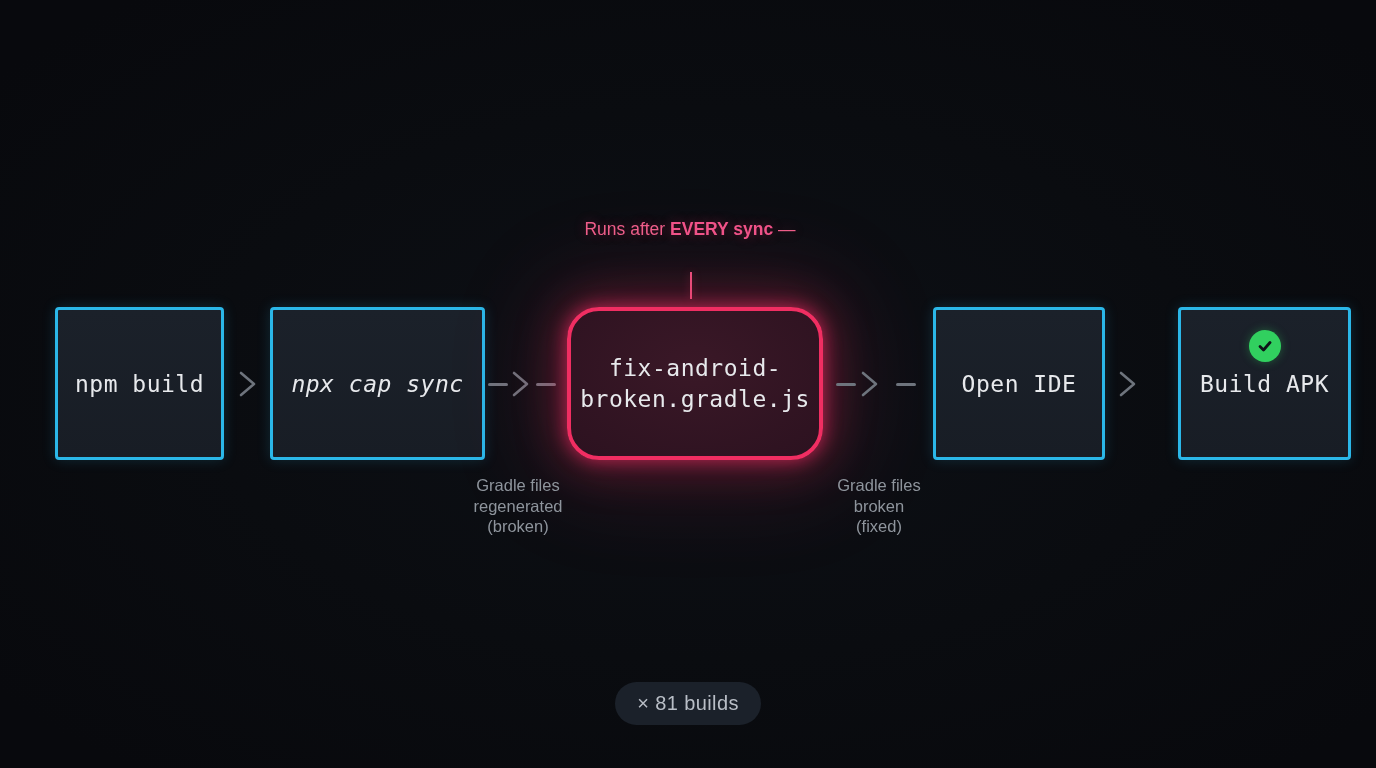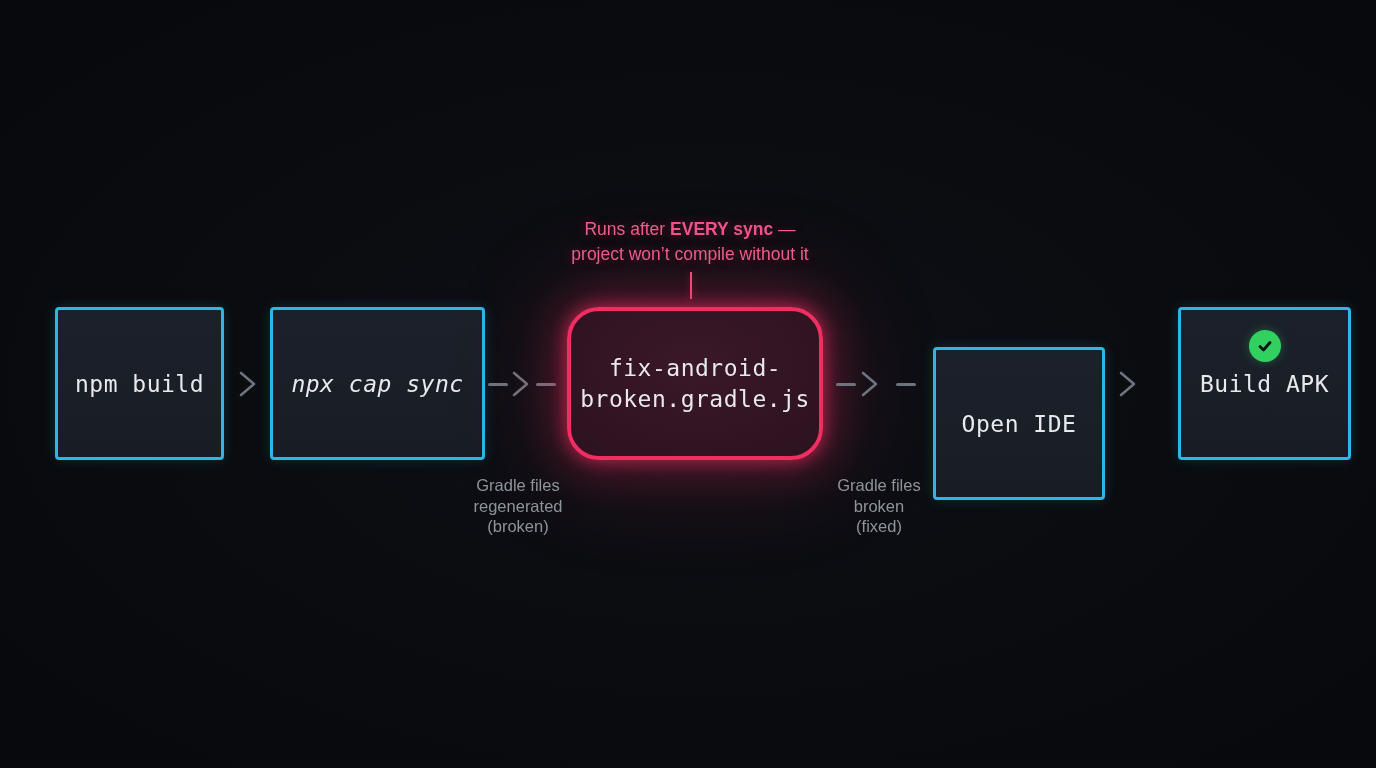--- a/index.html
+++ b/index.html
@@ -132,21 +132,20 @@
     letter-spacing: 0.4px;
   }
 </style>
 </head>
 <body>
 
 <div class="stage">
 
   <div class="annotation-text">
     <span>Runs after </span><b>EVERY sync</b><span> —</span><br>
-    <span>project won’t compile without it</span>
   </div>
   <div class="annotation-tick"></div>
 
   <div class="node node-cyan" style="left:55px; width:169px;">
     <span class="node-label">npm build</span>
   </div>
 
   <svg class="chevron" style="left:237px;" viewBox="0 0 22 30">
     <polyline points="4,4 17,15 4,26" fill="none" stroke="#6e747d" stroke-width="2.6" stroke-linecap="round" stroke-linejoin="round"></polyline>
   </svg>
@@ -164,21 +163,21 @@
   <div class="node node-pink" style="left:567px; width:256px;">
     <span class="node-label"><span>fix-android-</span><br><span>broken.gradle.js</span></span>
   </div>
 
   <div class="dash" style="left:836px;"></div>
   <svg class="chevron" style="left:859px;" viewBox="0 0 22 30">
     <polyline points="4,4 17,15 4,26" fill="none" stroke="#6e747d" stroke-width="2.6" stroke-linecap="round" stroke-linejoin="round"></polyline>
   </svg>
   <div class="dash" style="left:896px;"></div>
 
-  <div class="node node-cyan" style="left:933px; width:172px;margin-top:40px;">
+  <div class="node node-cyan" style="left:933px; width:172px;">
     <span class="node-label">Open IDE</span>
   </div>
 
   <svg class="chevron" style="left:1117px;" viewBox="0 0 22 30">
     <polyline points="4,4 17,15 4,26" fill="none" stroke="#6e747d" stroke-width="2.6" stroke-linecap="round" stroke-linejoin="round"></polyline>
   </svg>
 
   <div class="node node-cyan" style="left:1150px; width:173px;margin-left:28px;">
     <div class="check-badge">
       <svg width="18" height="18" viewBox="0 0 18 18">
@@ -192,14 +191,17 @@
     <span>Gradle files</span><br>
     <span>regenerated</span><br>
     <span>(broken)</span>
   </div>
   <div class="sub-label sub-label-b">
     <span>Gradle files</span><br>
     <span>broken</span><br>
     <span>(fixed)</span>
   </div>
 
+  <div class="footer-badge">
+    <span>× 81 builds</span>
+  </div>
 
 </div>
 
 </body></html>

